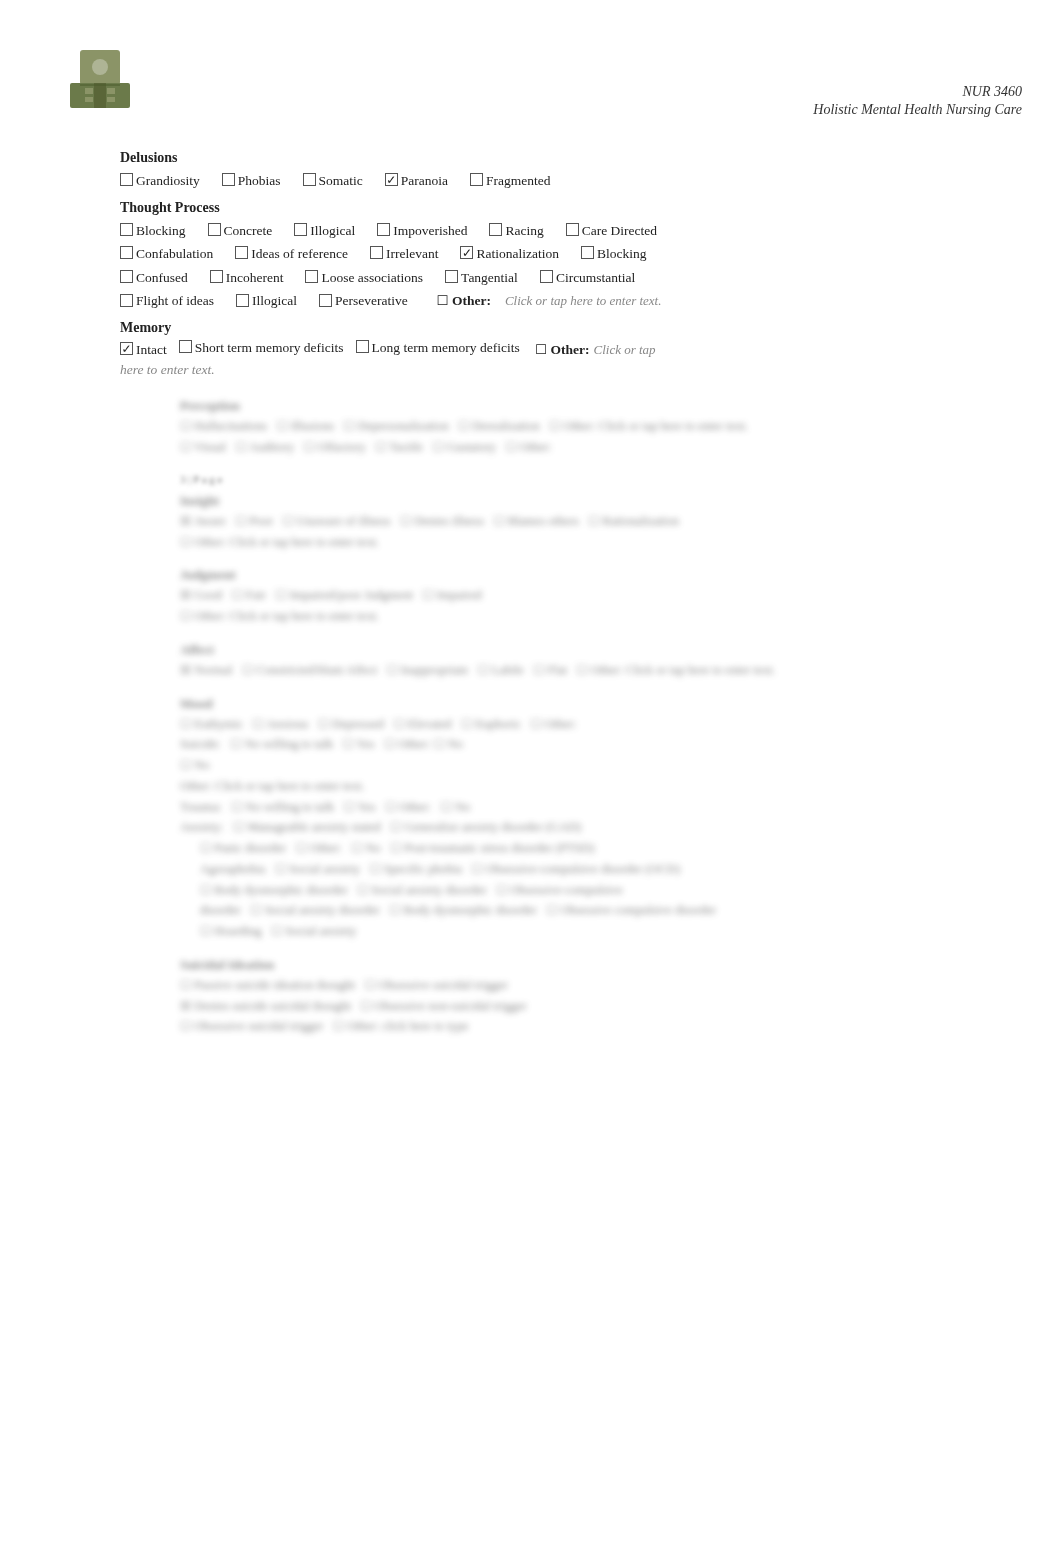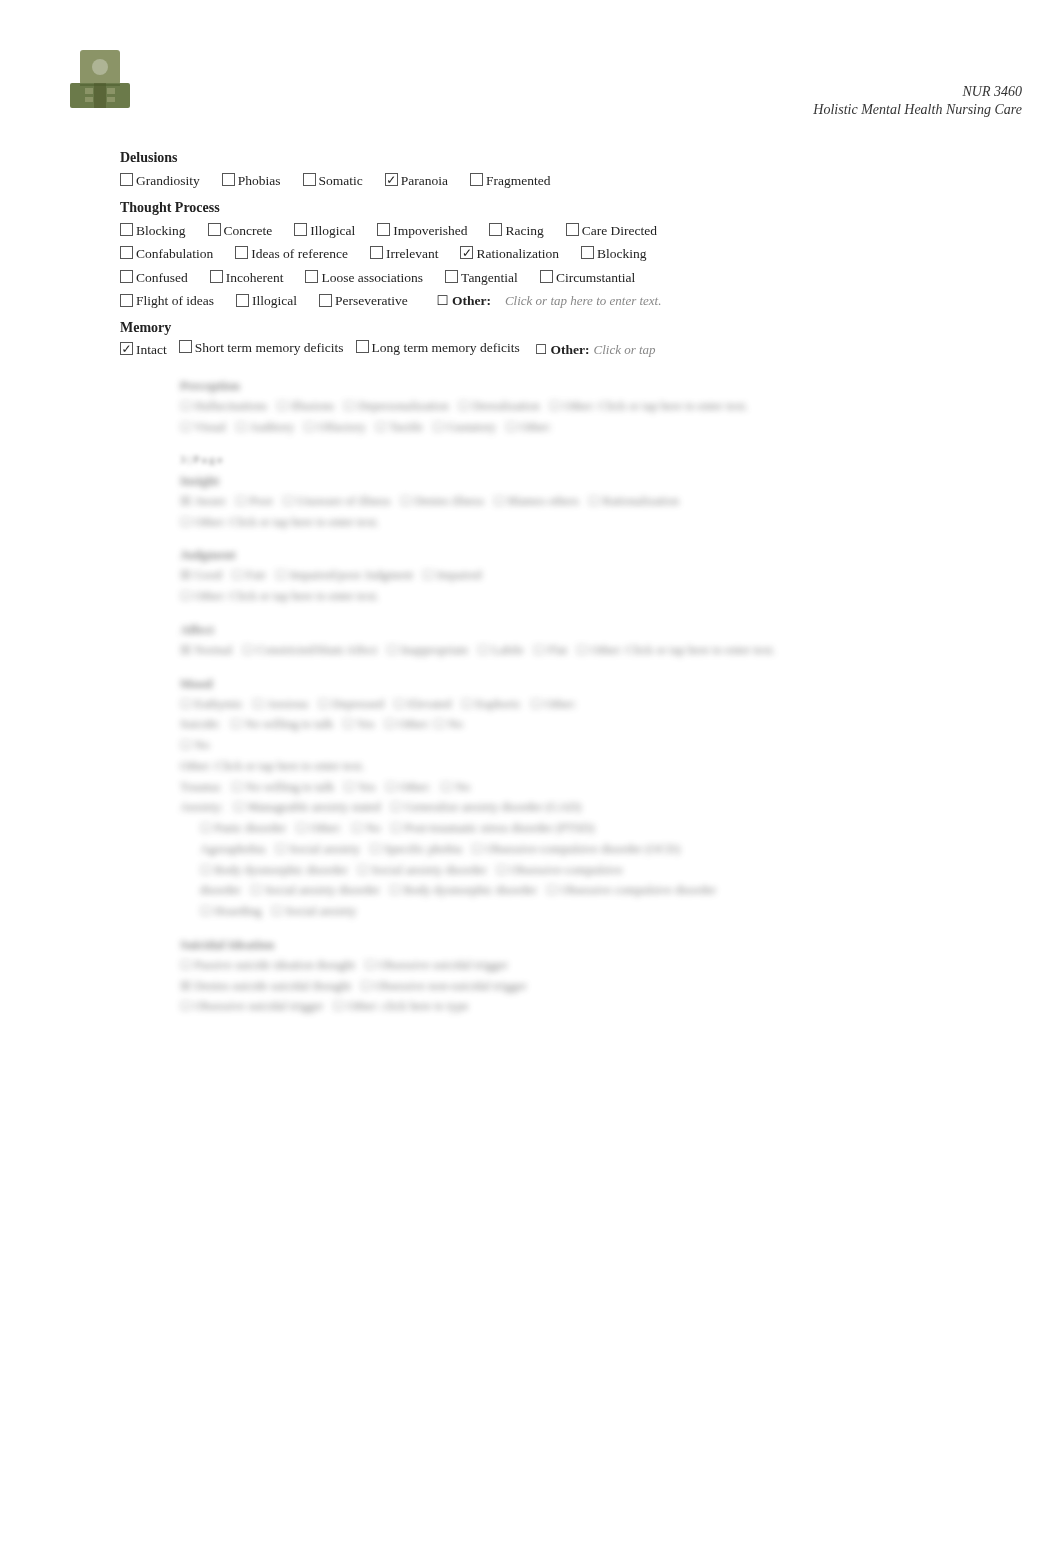--- a/index.html
+++ b/index.html
@@ -311,20 +311,21 @@
           <span class="cb"></span>
           <span>Short term memory deficits</span>
         </span>
         <span class="checkbox-item">
           <span class="cb"></span>
           <span>Long term memory deficits</span>
         </span>
         <span>&nbsp;☐ <strong>Other:</strong></span>
         <span class="other-text">Click or tap&nbsp;</span>
       </div>
+      <div style="padding-left: 0px; font-size: 13.5px; color: #888; font-style: italic; margin-bottom: 6px;">here to enter text.</div>
     </div>
 
     <div class="blurred-section">
 
       <div class="blurred-block">
         <div class="blurred-title">Perception</div>
         <div class="blurred-line">☐ Hallucinations &nbsp; ☐ Illusions &nbsp; ☐ Depersonalization &nbsp; ☐ Derealization &nbsp; ☐ Other: Click or tap here to enter text.</div>
         <div class="blurred-line">☐ Visual &nbsp; ☐ Auditory &nbsp; ☐ Olfactory &nbsp; ☐ Tactile &nbsp; ☐ Gustatory &nbsp; ☐ Other:</div>
       </div>
 

